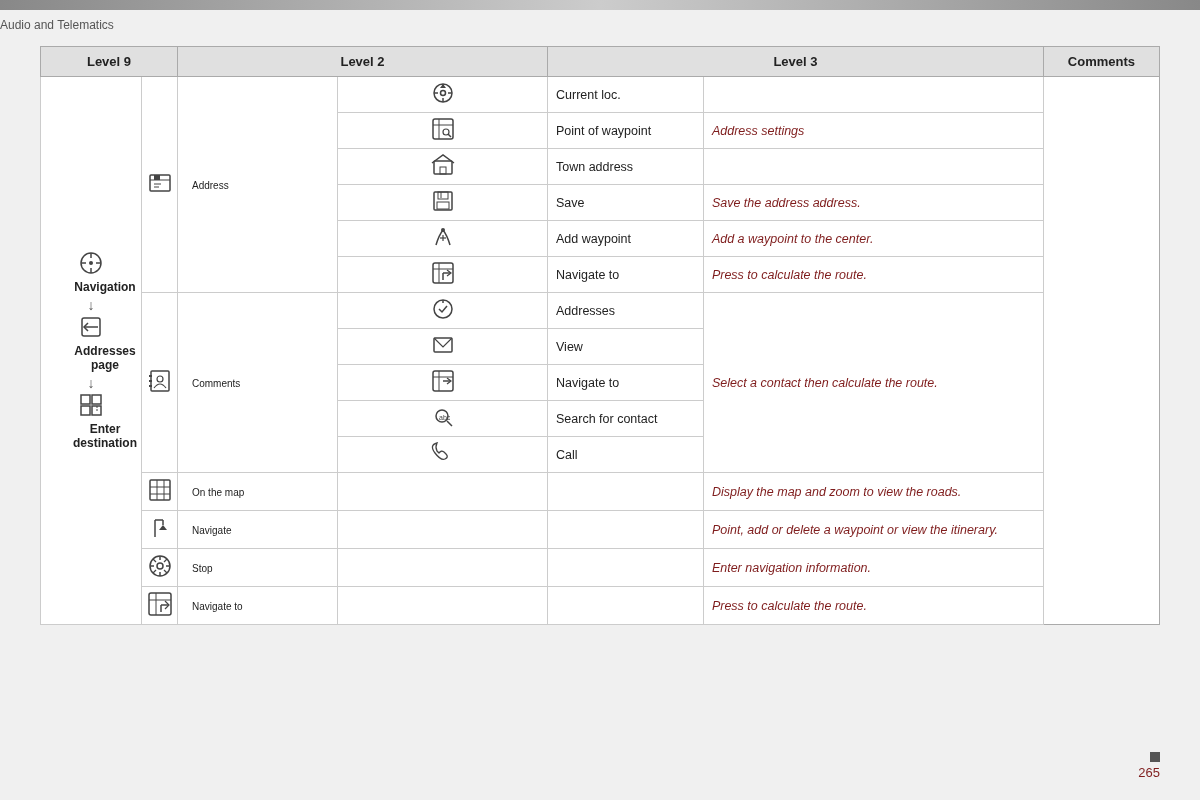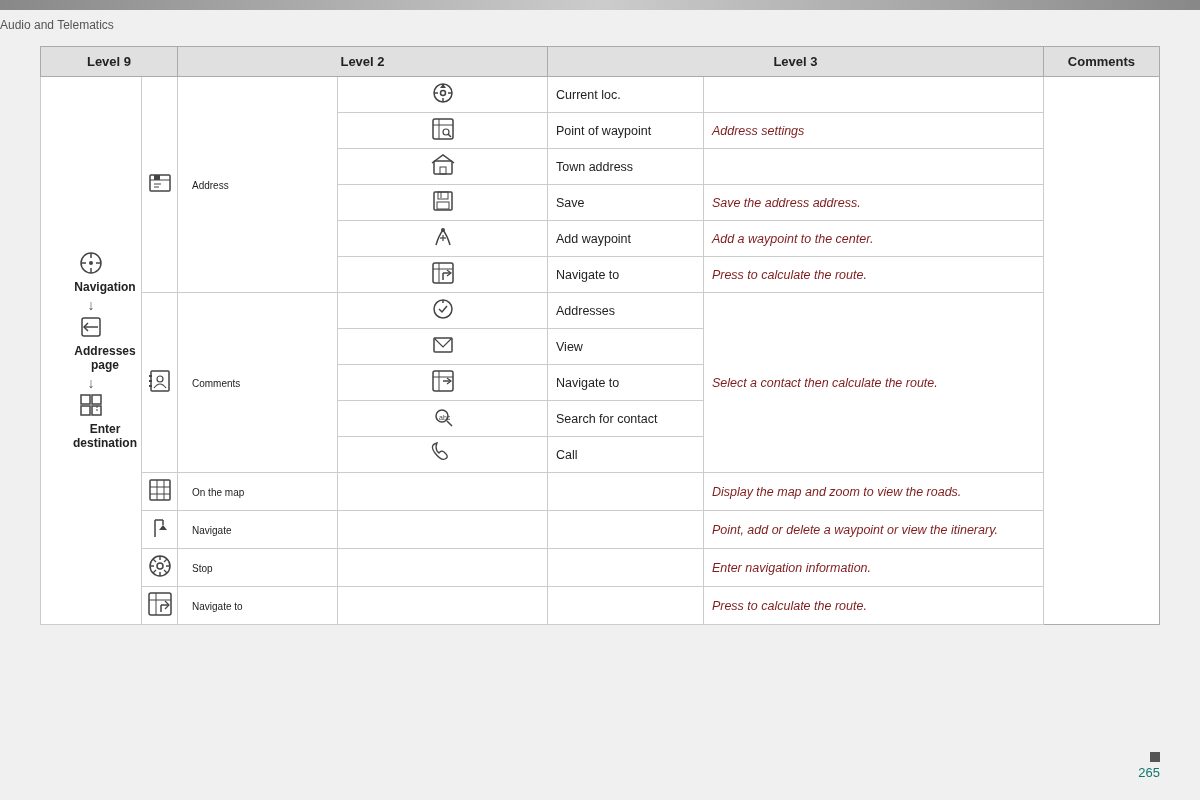--- a/index.html
+++ b/index.html
@@ -89,21 +89,21 @@
     .comments-cell {
       width: 340px;
       color: #7f1d1d;
       font-style: italic;
     }
     .page-num {
       position: absolute;
       bottom: 20px;
       right: 40px;
       font-size: 13px;
-      color: #0f766e;
+      color: #7f1d1d;
     }
     .page-square {
       width: 10px;
       height: 10px;
       background: #555;
       position: absolute;
       bottom: 38px;
       right: 40px;
     }
   </style>

